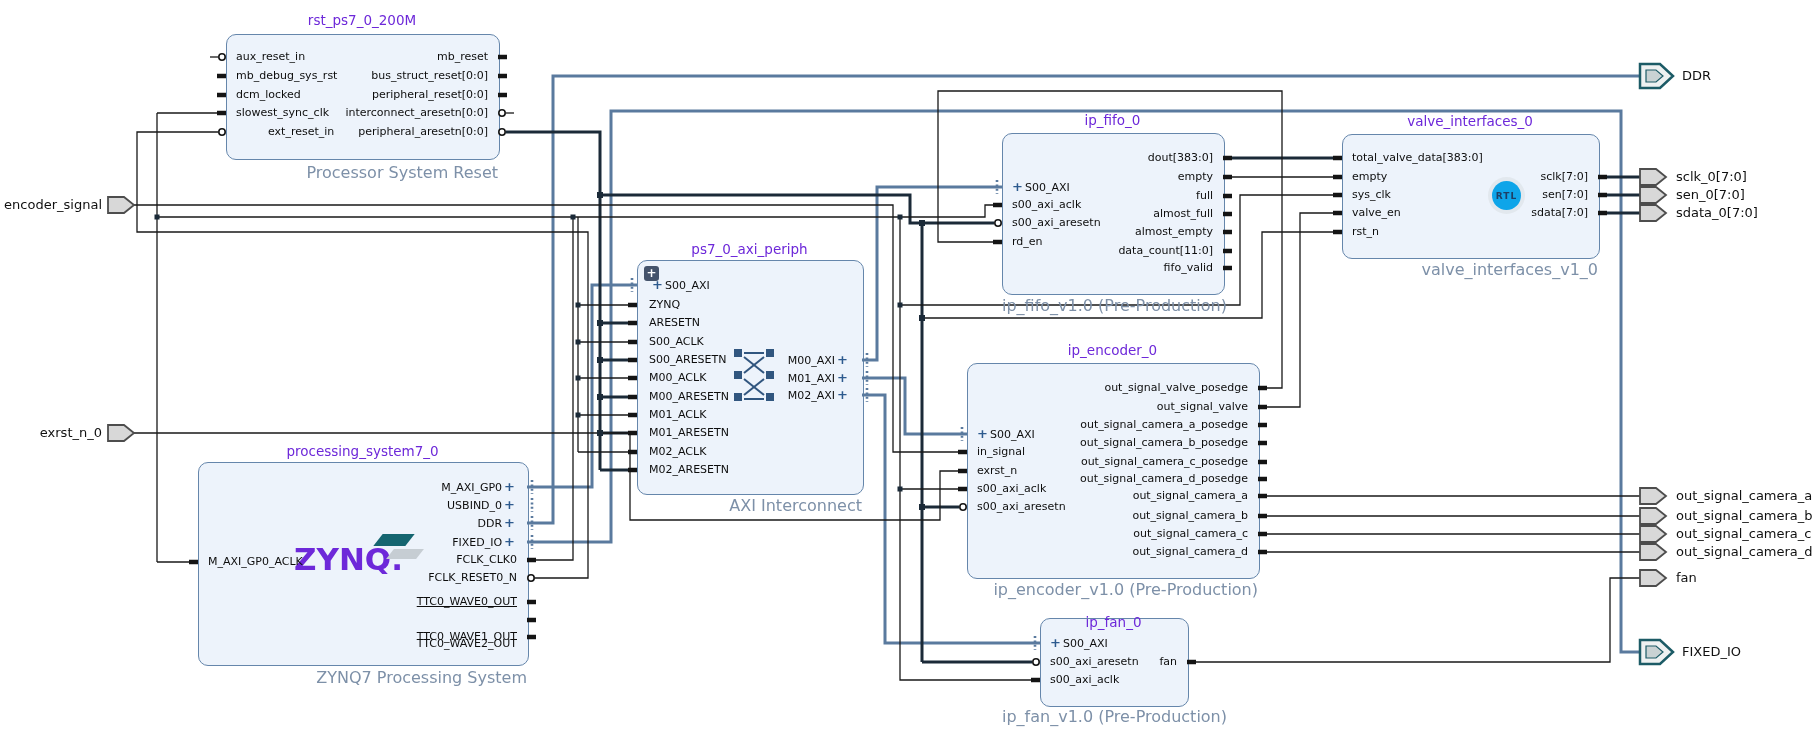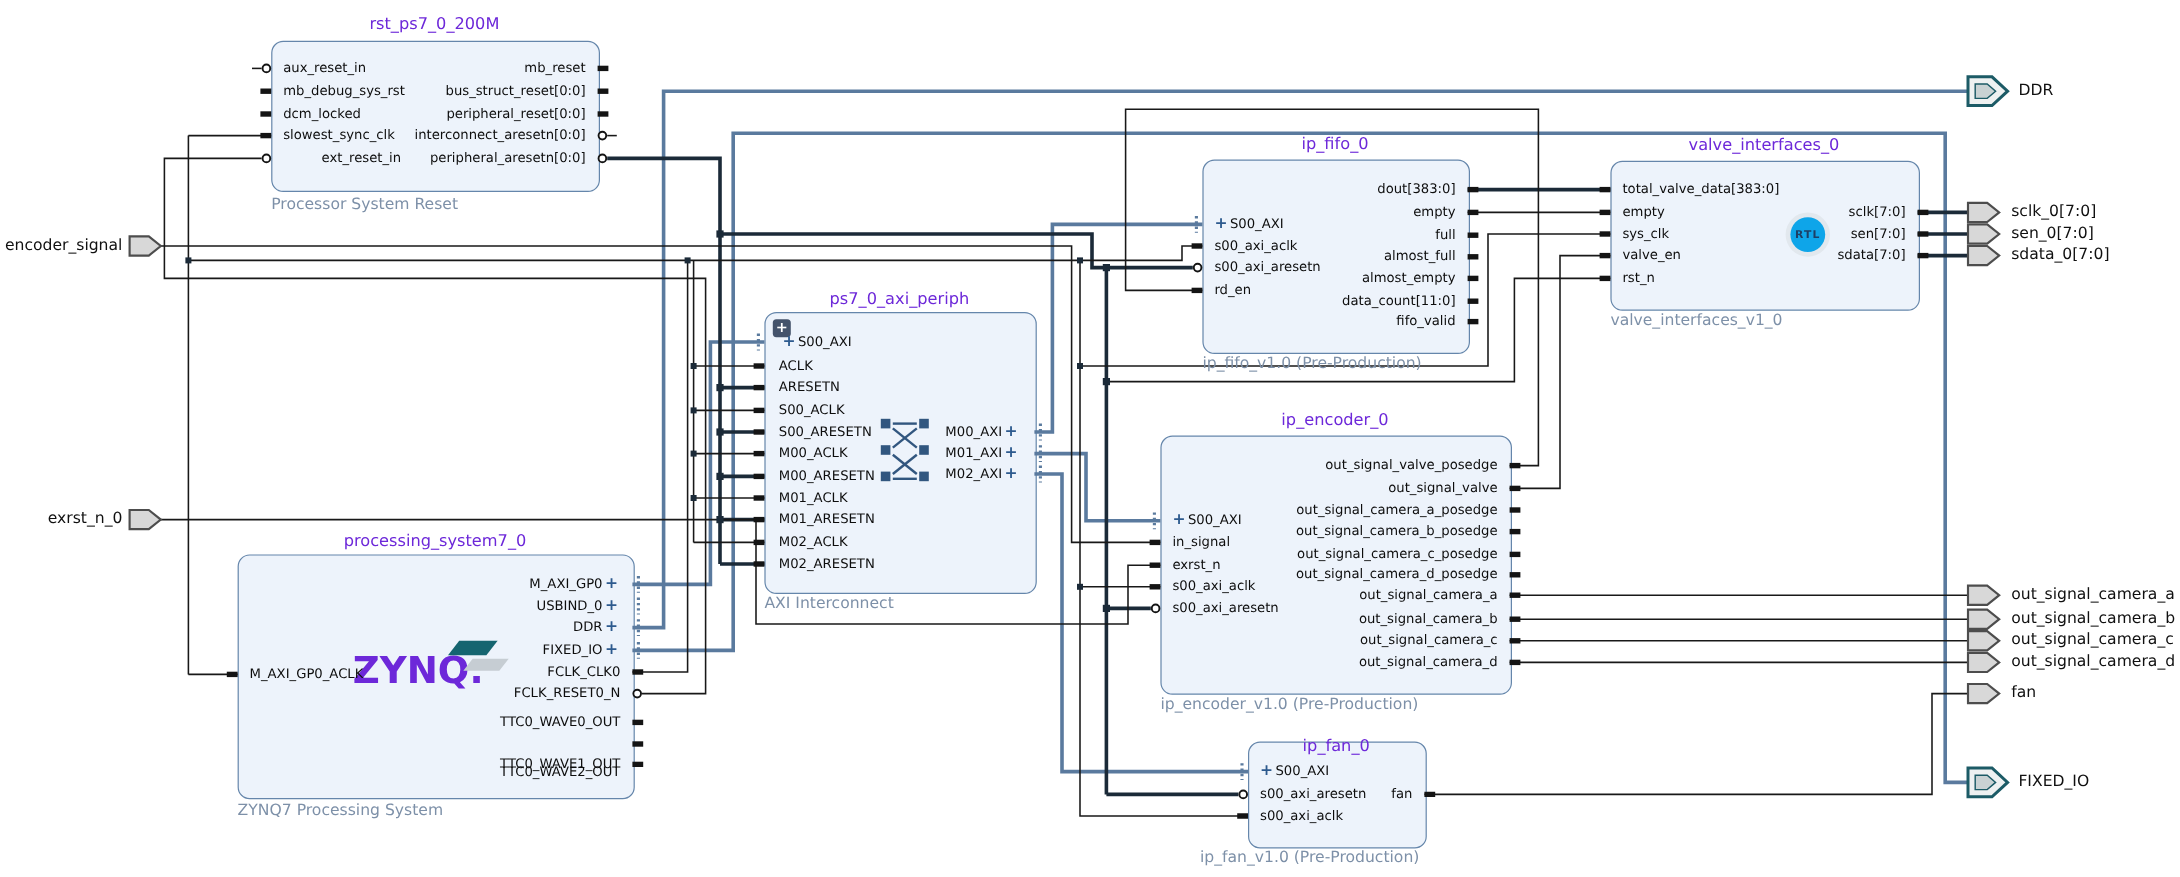--- a/index.html
+++ b/index.html
@@ -1,21 +1,21 @@
 <!DOCTYPE html>
 <html><head>
 <meta charset="utf-8">
 <style>
   html,body{margin:0;padding:0;background:#ffffff;}
   #canvas{position:relative;width:1817px;height:731px;background:#ffffff;overflow:hidden;
           font-family:"DejaVu Sans","Liberation Sans",sans-serif;}
   svg.wirelayer{position:absolute;left:0;top:0;}
   .block{position:absolute;background:#edf3fb;border:1.4px solid #6586ab;border-radius:10px;}
   .btitle{position:absolute;text-align:center;font-size:13.5px;color:#6d28d9;white-space:nowrap;}
-  .bsub{position:absolute;text-align:left;font-size:13px;color:#7d90a8;white-space:nowrap;}
+  .bsub{position:absolute;text-align:right;font-size:16px;color:#7d90a8;white-space:nowrap;}
   .pl,.pr{position:absolute;font-size:11px;line-height:14px;color:#0d0d0d;white-space:nowrap;}
   .pr{text-align:right;}
   .plus{color:#2d5a8e;font-weight:bold;font-size:13px;padding:0 2px;}
   .extlab{position:absolute;font-size:13px;line-height:16px;color:#101010;white-space:nowrap;}
   .plusbox{position:absolute;left:644px;top:266px;width:15px;height:15px;background:#44536b;
            border-radius:3px;color:#fff;font-size:12px;line-height:14px;text-align:center;font-weight:bold;}
   .zlogo{position:absolute;left:294px;top:541px;font-size:31px;font-weight:bold;color:#6d28d9;}
   .zpara1{position:absolute;left:378px;top:534px;width:32px;height:12px;background:#156570;transform:skewX(-38deg);}
   .zpara2{position:absolute;left:390px;top:549px;width:30px;height:10px;background:#c6cdd3;transform:skewX(-38deg);}
   .rtl{position:absolute;left:1492px;top:181px;width:29px;height:29px;border-radius:50%;
@@ -264,26 +264,26 @@
   <div class="pr" style="right:1329px;top:106px;">interconnect_aresetn[0:0]</div>
   <div class="pr" style="right:1329px;top:125px;">peripheral_aresetn[0:0]</div>
 
   <div class="pl" style="left:208px;top:555px;">M_AXI_GP0_ACLK</div>
   <div class="pr" style="right:1300px;top:480px;"><span>M_AXI_GP0</span><span class="plus">+</span></div>
   <div class="pr" style="right:1300px;top:498px;text-align:right;"><span>USBIND_0</span><span class="plus">+</span></div>
   <div class="pr" style="right:1300px;top:516px;"><span>DDR</span><span class="plus">+</span></div>
   <div class="pr" style="right:1300px;top:535px;"><span>FIXED_IO</span><span class="plus">+</span></div>
   <div class="pr" style="right:1300px;top:553px;">FCLK_CLK0</div>
   <div class="pr" style="right:1300px;top:571px;">FCLK_RESET0_N</div>
-  <div class="pr" style="right:1300px;top:595px;">TTC0_WAVE0_OUT</div>
+  <div class="pr" style="right:1300px;top:595px;text-decoration:underline;">TTC0_WAVE0_OUT</div>
   <div class="pr" style="right:1300px;top:613px;margin-top:24px;">TTC0_WAVE2_OUT</div>
   <div class="pr" style="right:1300px;top:630px;">TTC0_WAVE1_OUT</div>
 
   <div class="pl" style="left:650px;top:278px;"><span class="plus">+</span><span>S00_AXI</span></div>
-  <div class="pl" style="left:649px;top:298px;">ACLK</div>
+  <div class="pl" style="left:649px;top:298px;">ZYNQ</div>
   <div class="pl" style="left:649px;top:316px;">ARESETN</div>
   <div class="pl" style="left:649px;top:335px;">S00_ACLK</div>
   <div class="pl" style="left:649px;top:353px;">S00_ARESETN</div>
   <div class="pl" style="left:649px;top:371px;">M00_ACLK</div>
   <div class="pl" style="left:649px;top:390px;">M00_ARESETN</div>
   <div class="pl" style="left:649px;top:408px;">M01_ACLK</div>
   <div class="pl" style="left:649px;top:426px;">M01_ARESETN</div>
   <div class="pl" style="left:649px;top:445px;">M02_ACLK</div>
   <div class="pl" style="left:649px;top:463px;">M02_ARESETN</div>
   <div class="pr" style="right:967px;top:353px;"><span>M00_AXI</span><span class="plus">+</span></div>

